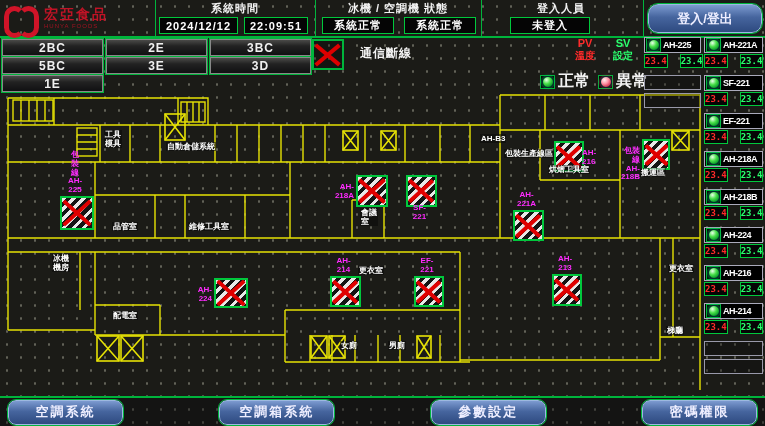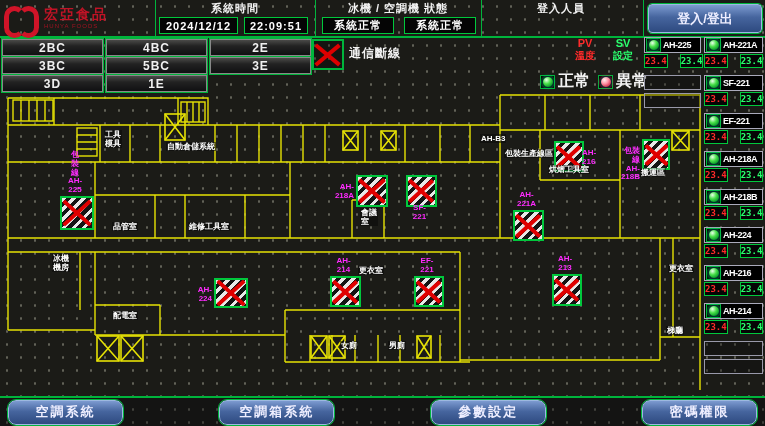--- a/index.html
+++ b/index.html
@@ -21,28 +21,28 @@
   .logo-mark .c2{left:14px;border-left-color:transparent;}
   .logo-text{display:flex;flex-direction:column;line-height:1;}
   .logo-title{font-size:14px;font-weight:bold;color:#c01326;letter-spacing:2px;}
   .logo-sub{font-size:6px;color:#a01322;letter-spacing:1px;margin-top:2px;}
   .panel{position:absolute;top:0;height:36px;}
   .panel-title{position:absolute;top:1px;left:0;right:0;text-align:center;font-size:11px;font-weight:bold;color:#f2f2f2;letter-spacing:1px;}
   .databox{position:absolute;top:17px;height:15px;background:#050505;border:1px solid #00c83c;color:#fff;
     font-weight:bold;font-size:11px;display:flex;align-items:center;justify-content:center;letter-spacing:1px;}
   #login-btn{position:absolute;left:648px;top:4px;width:112px;height:27px;
     background:linear-gradient(#7c9ad0,#46659e 45%,#2e4a80);border:1px solid #9db8e0;outline:1px solid #00b43c;
-    border-radius:4px;color:#eef;font-size:13px;font-weight:bold;display:flex;align-items:center;justify-content:center;cursor:pointer;}
+    border-radius:10px;color:#eef;font-size:13px;font-weight:bold;display:flex;align-items:center;justify-content:center;cursor:pointer;}
   
   #floor-grid{position:absolute;left:2px;top:38px;width:312px;display:grid;grid-template-columns:repeat(3,101px);grid-auto-rows:18px;gap:0px 3px;}
   .floor-btn{height:15px;margin-top:1px;background:linear-gradient(#4a4a48,#222 40%,#101012);
     border:1px solid #888;outline:1px solid #00b43c;color:#f0f0f0;font-size:12px;font-weight:bold;
     display:flex;align-items:center;justify-content:center;letter-spacing:1px;cursor:pointer;}
   
-  #comm{position:absolute;left:312px;top:39px;display:flex;align-items:flex-start;gap:5px;}
+  #comm{position:absolute;left:312px;top:39px;display:flex;align-items:flex-start;gap:16px;}
   #comm-box{position:relative;width:28px;height:27px;border:2px solid #00b43c;background:rgba(0,0,0,.25);}
   #comm-box::before,#comm-box::after{content:"";position:absolute;left:-6%;right:-6%;top:50%;height:4px;margin-top:-2px;background:#dd0000;}
   #comm-box::before{transform:rotate(40deg);}#comm-box::after{transform:rotate(-40deg);}
   #comm-label{margin-top:6px;font-size:12px;font-weight:bold;color:#f4f4f4;letter-spacing:1px;}
   
   #legend{position:absolute;left:540px;top:71px;display:flex;gap:8px;align-items:center;}
   .legend-item{display:flex;align-items:center;gap:3px;font-size:16px;color:#f2f2f2;font-weight:bold;}
   .led{width:10px;height:10px;border-radius:50%;border:1px solid #033;
     background:radial-gradient(circle at 35% 30%,#eaffea 0%,#49e049 40%,#0a9a2a 75%,#065a18 100%);box-shadow:0 0 3px #0c6;}
   .led.red{background:radial-gradient(circle at 35% 30%,#fff0f0 0%,#ff93a5 40%,#d23050 75%,#701020 100%);box-shadow:0 0 3px #c36;}
@@ -109,20 +109,21 @@
     </div>
     <div class="vsep" style="left:315px"></div>
     <div class="panel" style="left:316px;width:164px;">
       <div class="panel-title">冰機 / 空調機 狀態</div>
       <div class="databox" style="left:6px;width:70px;">系統正常</div>
       <div class="databox" style="left:88px;width:70px;">系統正常</div>
     </div>
     <div class="vsep" style="left:481px"></div>
     <div class="panel" style="left:482px;width:158px;">
       <div class="panel-title">登入人員</div>
+      <div class="databox" style="left:28px;width:78px;">未登入</div>
     </div>
     <div class="vsep" style="left:643px"></div>
     <div id="login-btn">登入/登出</div>
   </div>
 
   <div id="plan">
     <svg width="704" height="360" viewBox="0 36 704 360">
       <g stroke="#e6e205" stroke-width="1.4" fill="none">
         <path d="M8,98 H208 V125 M8,98 V330 M8,125 H500 M54,98 V125 M178,98 V125 M8,162 H500
                  M100,125 V162 M130,125 V162 M160,125 V162 M215,125 V162 M237,125 V162 M259,125 V162
@@ -228,21 +229,20 @@
         <div class="room-label" style="left: 668px; top: 228px;">更衣室</div>
         <div class="room-label" style="left: 112px; top: 275px;">配電室</div>
         <div class="room-label" style="left: 340px; top: 305px;">女廁</div>
         <div class="room-label" style="left: 388px; top: 305px;">男廁</div>
         <div class="room-label" style="left: 666px; top: 290px;">梯廳</div>
       </div>
   </div>
 
   <div id="floor-grid">
       <div class="floor-btn">2BC</div>
-      <div class="floor-btn">4BC</div>
       <div class="floor-btn">2E</div>
       <div class="floor-btn">3BC</div>
       <div class="floor-btn">5BC</div>
       <div class="floor-btn">3E</div>
       <div class="floor-btn">3D</div>
       <div class="floor-btn">1E</div>
     </div>
 
   <div id="comm">
     <div id="comm-box"></div>

